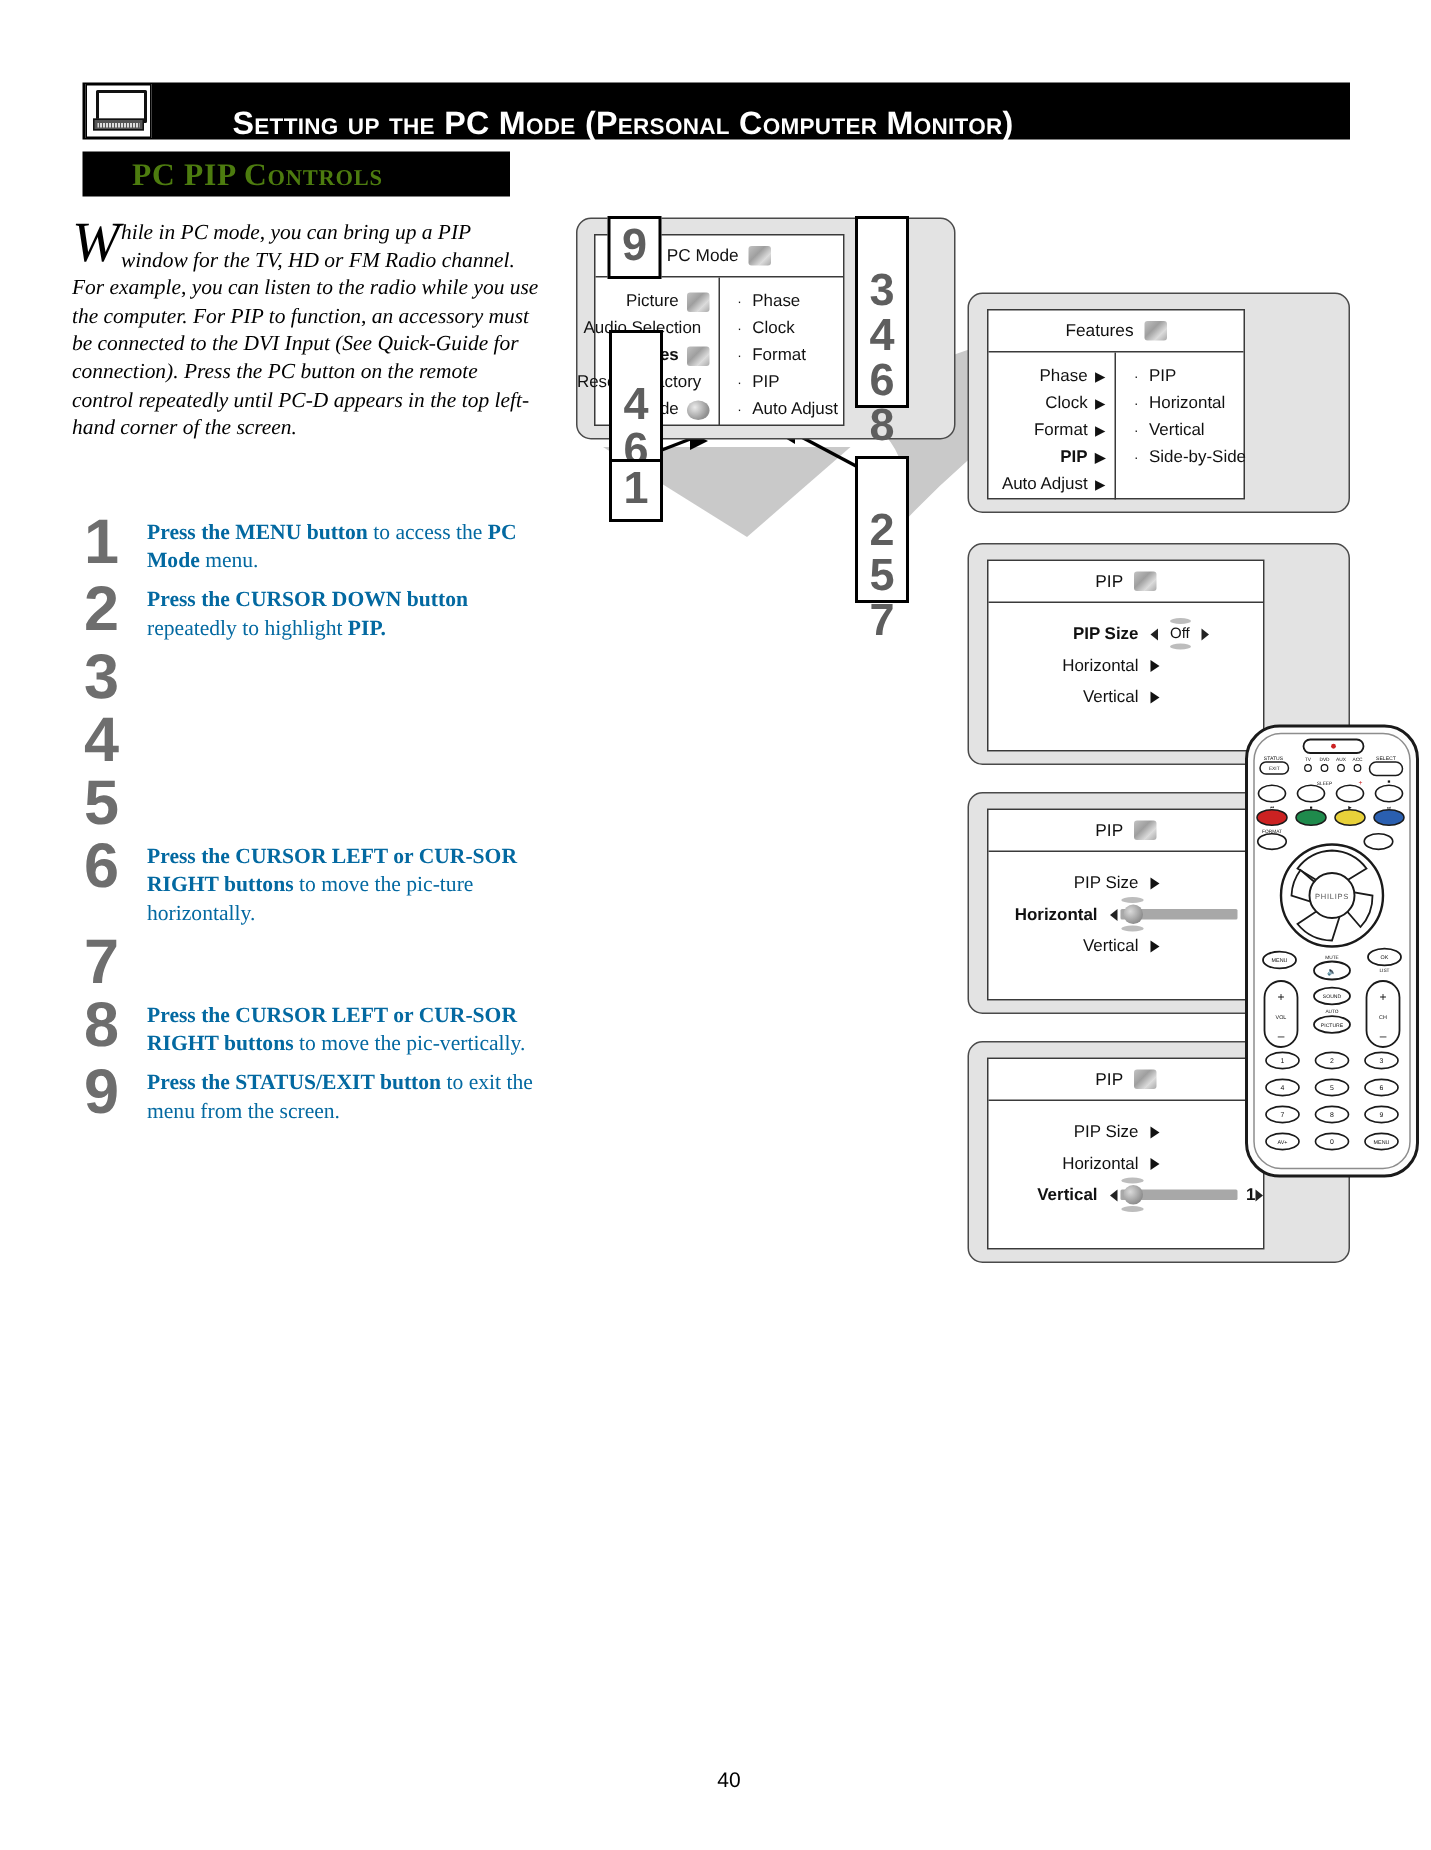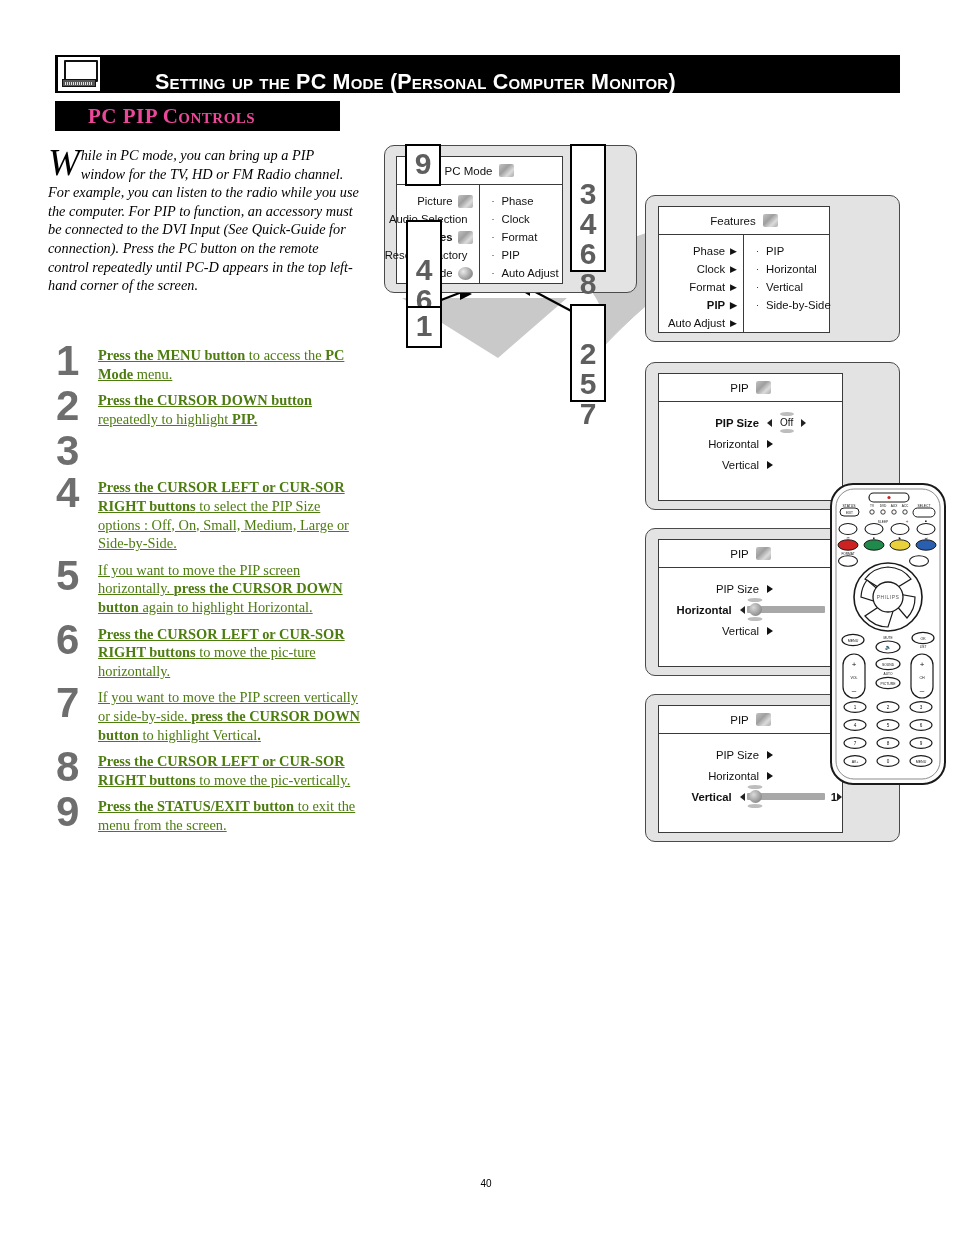--- a/index.html
+++ b/index.html
@@ -72,21 +72,21 @@
     position: absolute;
     left: 55px; top: 101px;
     width: 285px; height: 30px;
     background: #000000;
   }
   .section-title {
     position: absolute;
     left: 88px; top: 101px;
     height: 30px;
     display: flex; align-items: center;
-    color: #ec4899;
+    color: #4d7c0f;
     font-family: "Liberation Serif", serif;
     font-weight: bold;
     font-size: 21px;
     font-variant: small-caps;
     letter-spacing: 0.5px;
   }
 
   
   .intro {
     position: absolute;
@@ -130,23 +130,22 @@
     line-height: 38px;
     text-align: left;
     padding-left: 6px;
     box-sizing: border-box;
   }
   .step-txt {
     flex: 1 1 auto;
     font-family: "Liberation Serif", serif;
     font-size: 14.4px;
     line-height: 18.6px;
-    color: #4d7c0f;
+    color: #0369a1;
     padding-top: 4px;
-    text-decoration: underline;
   }
   .step-txt b { font-weight: bold; }
 
   
   .figure {
     position: absolute;
     left: 380px; top: 140px;
     width: 525px; height: 720px;
   }
 
@@ -339,21 +338,21 @@
     width: 122px; height: 305px;
     z-index: 4;
   }
 
   
   .page-num {
     position: absolute;
     left: 0; right: 0; top: 1178px;
     text-align: center;
     font-family: "Liberation Sans", sans-serif;
-    font-size: 10px;
+    font-size: 14px;
     color: #000;
     padding-left: 18px;
   }
 </style>
 </head>
 <body>
 
 <div class="header-bar"></div>
 <div class="header-icon">
   <div class="monitor-glyph">
@@ -377,33 +376,30 @@
     </div>
     <div class="step">
       <div class="step-num">2</div>
       <div class="step-txt"><b>Press the CURSOR DOWN button</b> repeatedly to highlight <b>PIP.</b></div>
     </div>
     <div class="step">
       <div class="step-num">3</div>
     </div>
     <div class="step">
       <div class="step-num">4</div>
-      <div class="step-txt"><b>Press the CURSOR LEFT or CUR-SOR RIGHT buttons</b> to select the PIP Size options : Off, On, Small, Medium, Large or Side-by-Side.</div>
     </div>
     <div class="step">
       <div class="step-num">5</div>
-      <div class="step-txt">If you want to move the PIP screen horizontally. <b>press the CURSOR DOWN button</b> again to highlight Horizontal.</div>
     </div>
     <div class="step">
       <div class="step-num">6</div>
       <div class="step-txt"><b>Press the CURSOR LEFT or CUR-SOR RIGHT buttons</b> to move the pic-ture horizontally.</div>
     </div>
     <div class="step">
       <div class="step-num">7</div>
-      <div class="step-txt">If you want to move the PIP screen vertically or side-by-side. <b>press the CURSOR DOWN button</b> to highlight Vertical<b>.</b></div>
     </div>
     <div class="step">
       <div class="step-num">8</div>
       <div class="step-txt"><b>Press the CURSOR LEFT or CUR-SOR RIGHT buttons</b> to move the pic-vertically.</div>
     </div>
     <div class="step">
       <div class="step-num">9</div>
       <div class="step-txt"><b>Press the STATUS/EXIT button</b> to exit the menu from the screen.</div>
     </div>
   </div>

